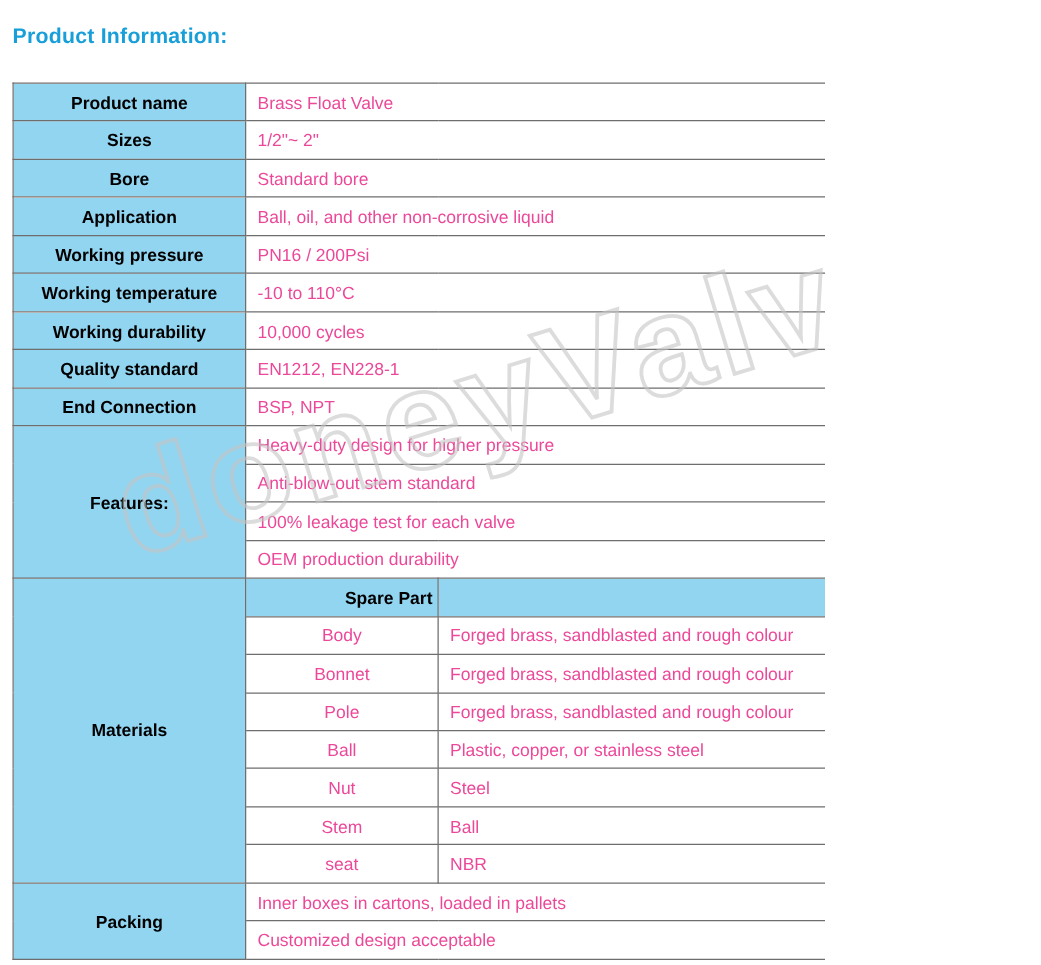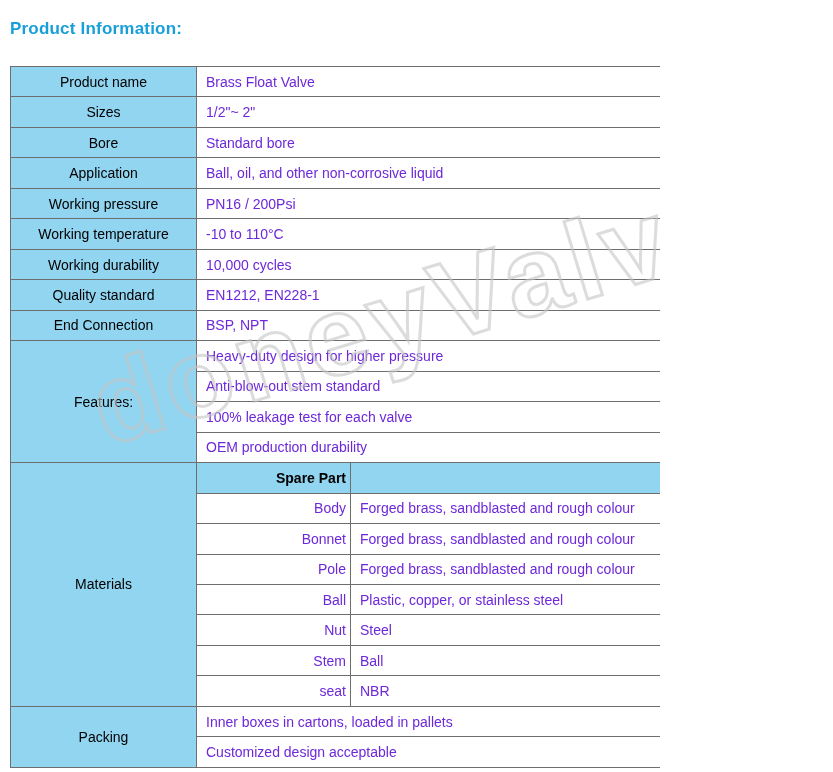--- a/index.html
+++ b/index.html
@@ -35,32 +35,32 @@
   }
   .spec th, .spec td {
     border: 1px solid #6e6e6e;
     font-size: 14px;
     overflow: hidden;
     white-space: nowrap;
   }
   .spec th {
     background: #92d5f1;
     color: #000000;
-    font-weight: normal;
+    font-weight: bold;
     text-align: center;
     padding: 0 13px;
   }
   .spec td {
-    color: #6d28d9;
+    color: #ec4899;
     font-weight: normal;
     text-align: left;
     padding: 0 4px 0 9px;
   }
   .spec td.center {
-    text-align: right;
+    text-align: center;
     padding: 0 4px;
   }
   .spec td.subhdr {
     background: #92d5f1;
     color: #000000;
     font-weight: bold;
     text-align: right;
     padding: 0 4px;
   }
   .watermark {

